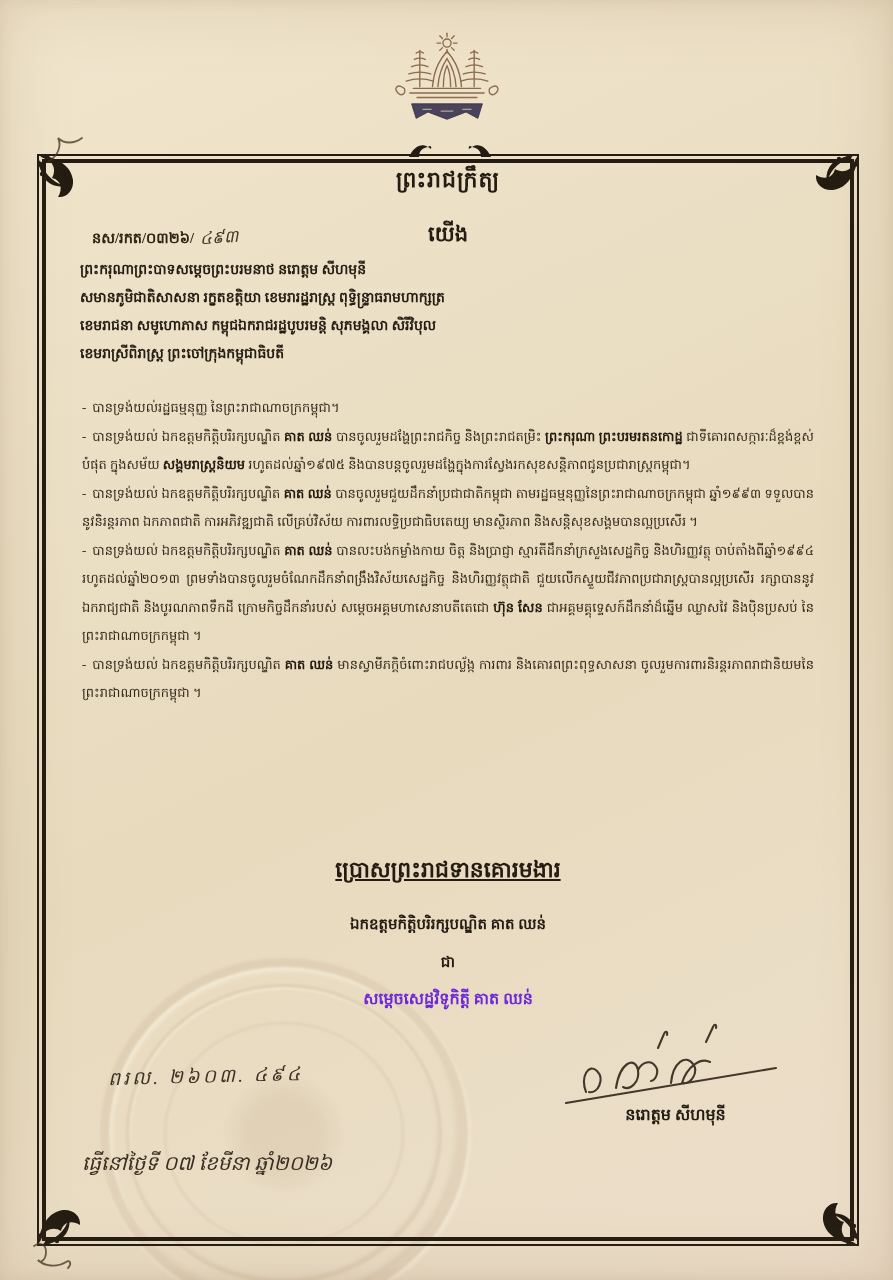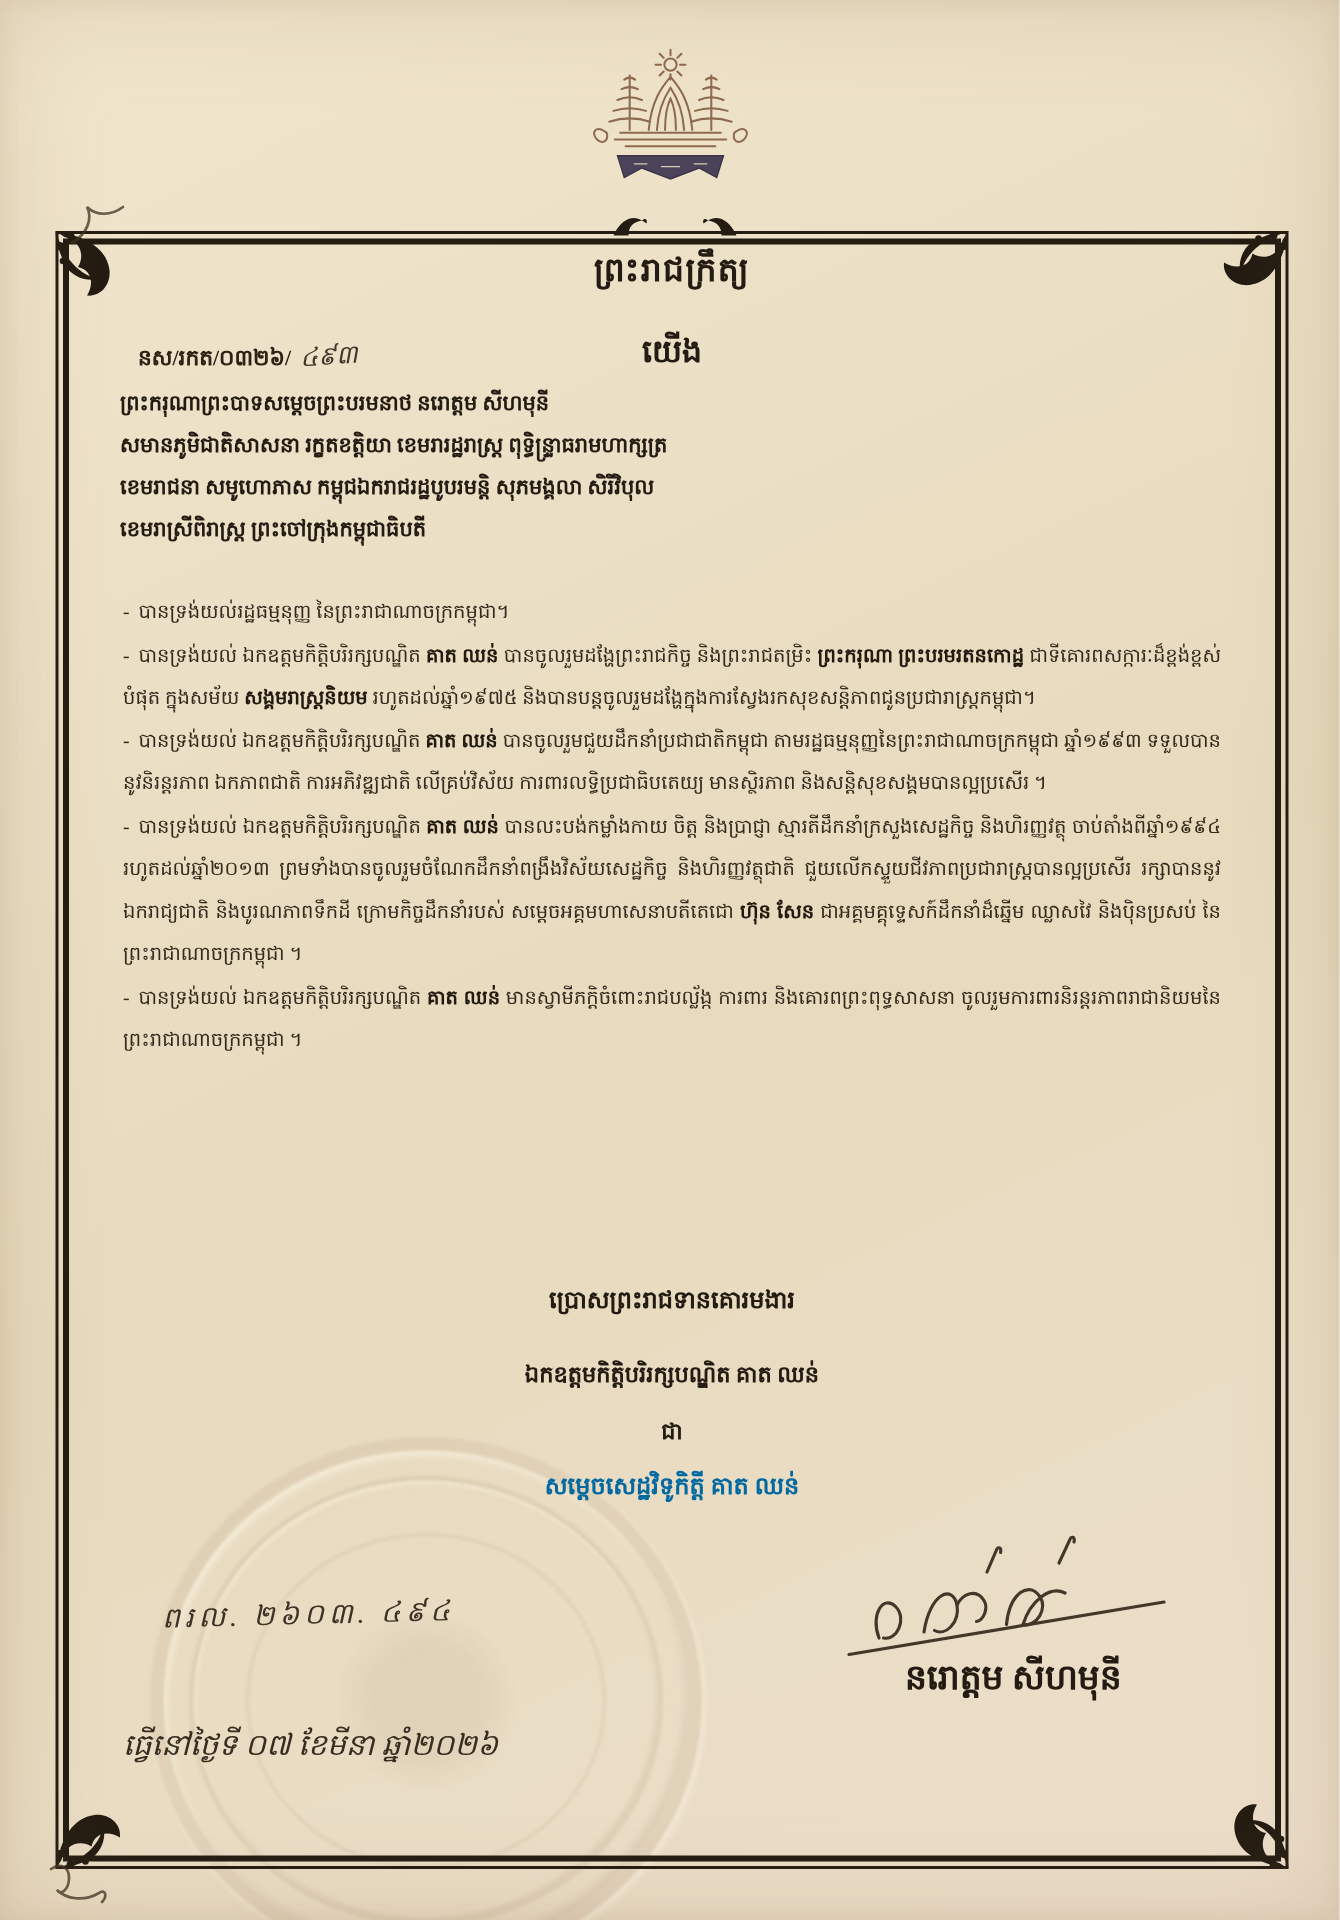--- a/index.html
+++ b/index.html
@@ -33,27 +33,27 @@
   .ref{position:absolute;left:12px;top:10px;font-size:14.5px;font-weight:700;color:#2c2315;white-space:nowrap;}
   .ref .hand{font-weight:400;font-style:italic;font-size:17px;color:#43372a;display:inline-block;transform:rotate(-4deg);margin-left:6px;}
   .we{position:absolute;left:0;right:0;top:4px;text-align:center;font-size:21px;font-weight:700;color:#241c12;}
   .royal-style{position:absolute;top:92px;left:0;right:0;overflow:hidden;height:124px;}
   .royal-style div{font-size:14px;line-height:28px;font-weight:700;color:#241c12;}
   .clauses{position:absolute;top:230px;left:2px;right:2px;height:456px;overflow:hidden;}
   .clause{font-size:13px;line-height:28.5px;text-align:justify;color:#33291c;}
   .clause .dash{padding-right:6px;}
   .clause .b{font-weight:700;color:#221a0f;}
   .proclamation{position:absolute;top:690px;left:0;right:0;height:168px;text-align:center;overflow:hidden;}
-  .proc-1{font-size:16px;font-weight:700;color:#241c12;margin-top:2px;}
+  .proc-1{font-size:22px;font-weight:700;color:#241c12;margin-top:2px;text-decoration:underline;}
   .proc-2{font-size:15px;font-weight:700;color:#241c12;margin-top:26px;}
   .proc-3{font-size:15px;font-weight:700;color:#241c12;margin-top:16px;}
-  .proc-4{font-size:16px;font-weight:700;color:#0369a1;margin-top:14px;}
+  .proc-4{font-size:16px;font-weight:700;color:#6d28d9;margin-top:14px;}
   .sig-scribble{position:absolute;left:478px;top:842px;}
   .king-name{position:absolute;left:448px;top:940px;width:295px;text-align:center;
-    font-size:23px;font-weight:700;color:#241c12;}
+    font-size:16px;font-weight:700;color:#241c12;}
   .hand-note{position:absolute;left:28px;top:898px;width:320px;
     font-size:19px;font-style:italic;color:#3c3226;letter-spacing:3px;
     transform:rotate(-1.5deg);white-space:nowrap;overflow:hidden;}
   .date-line{position:absolute;left:2px;top:986px;width:420px;
     font-size:20px;font-style:italic;color:#372d20;white-space:nowrap;overflow:hidden;}
   
   .seal{position:absolute;left:100px;top:958px;width:368px;height:352px;z-index:1;filter:blur(1.2px);}
   .seal .r{position:absolute;border-radius:50%;}
   .seal .r1{inset:0;border:9px solid rgba(148,122,86,.10);
     box-shadow:inset 2px 3px 5px rgba(255,250,235,.6), inset -2px -3px 5px rgba(120,95,60,.13), 2px 3px 4px rgba(255,250,235,.5);}

